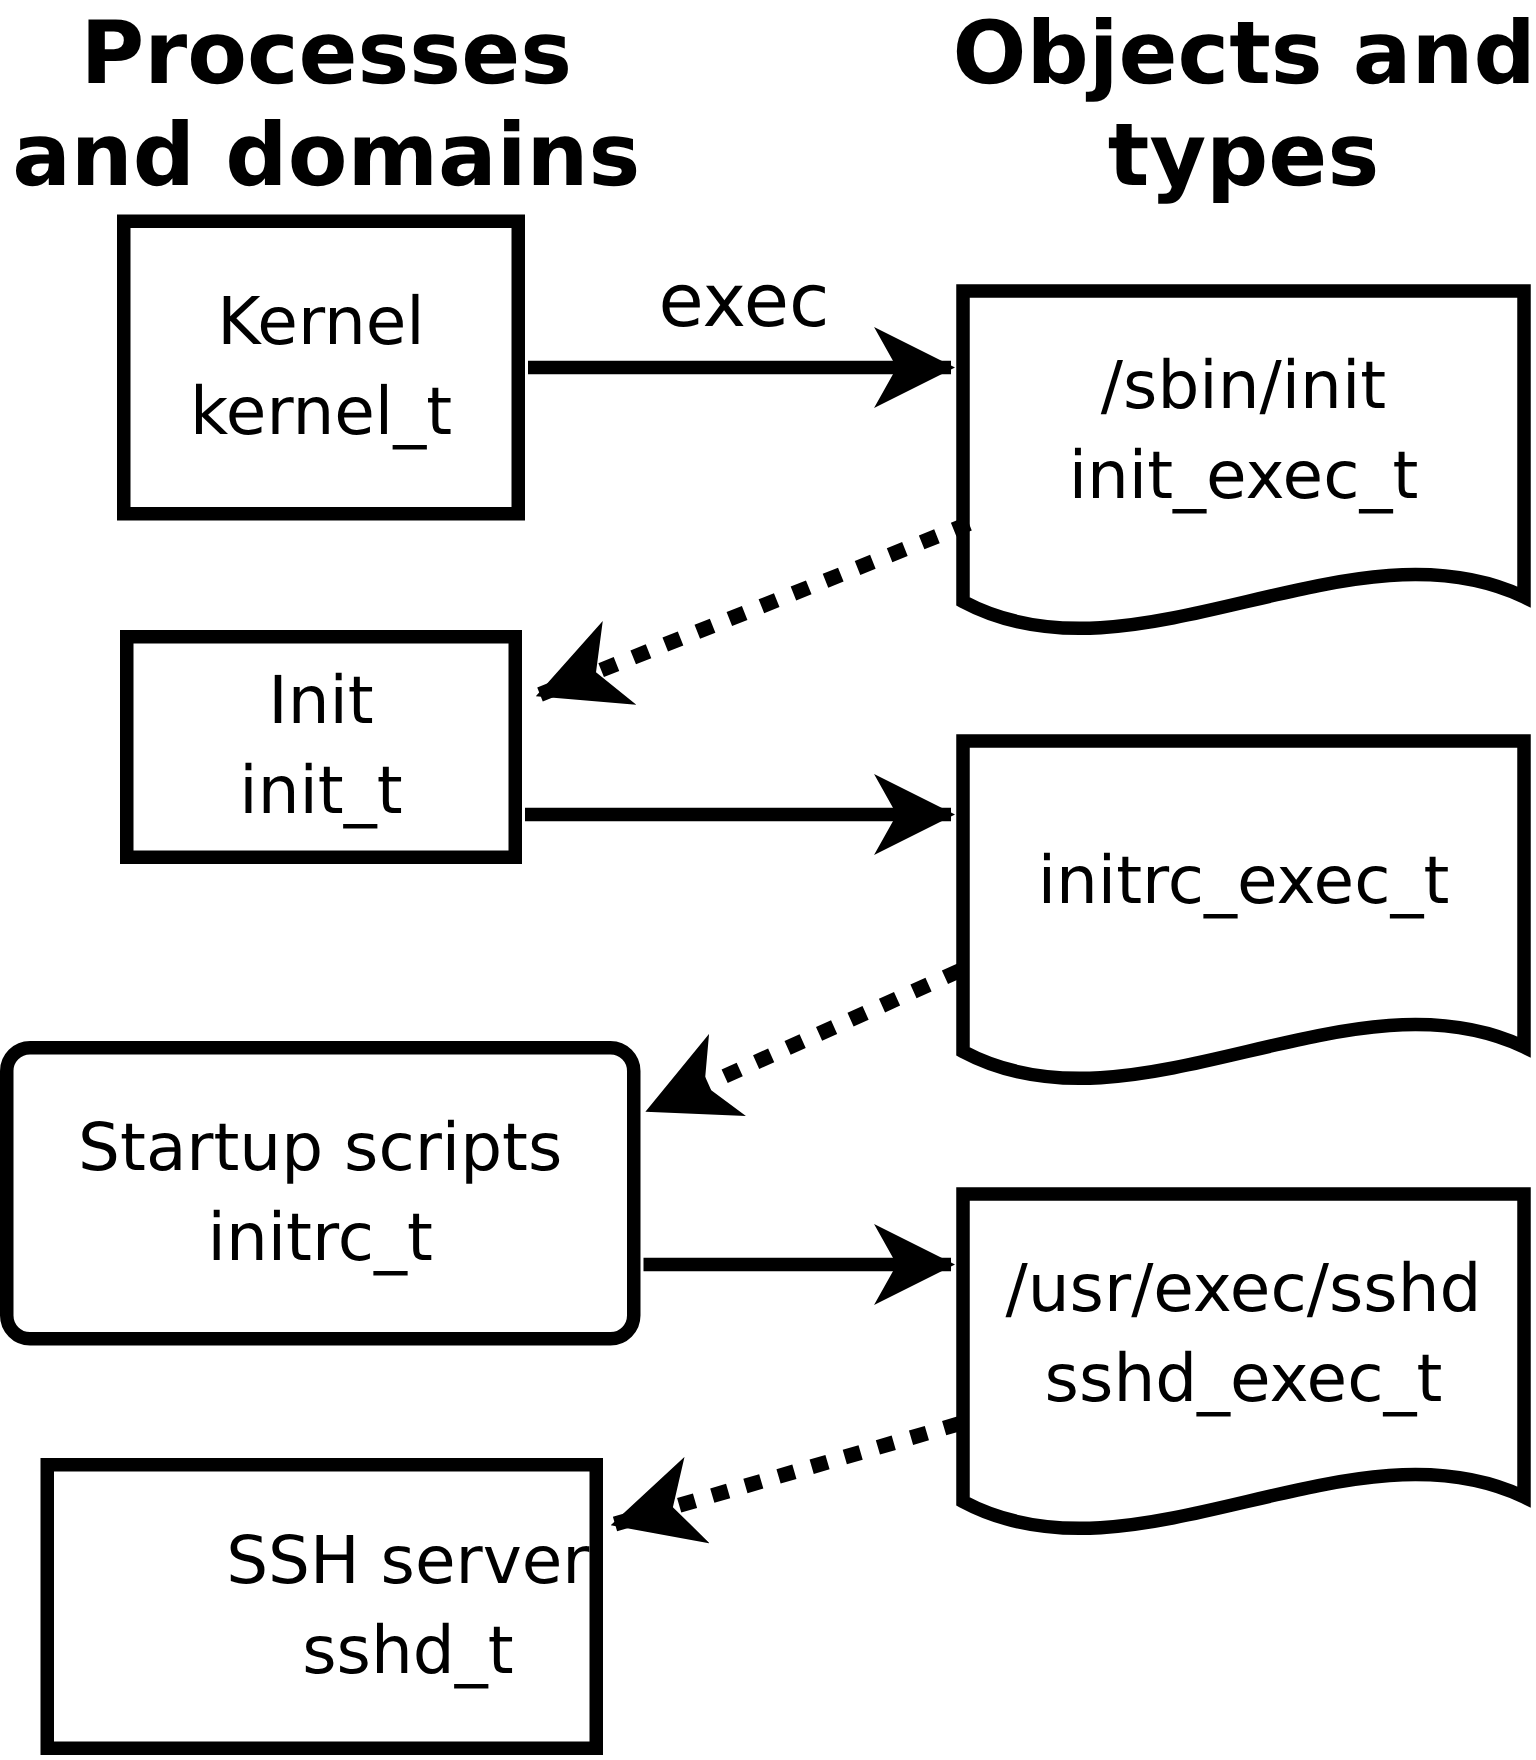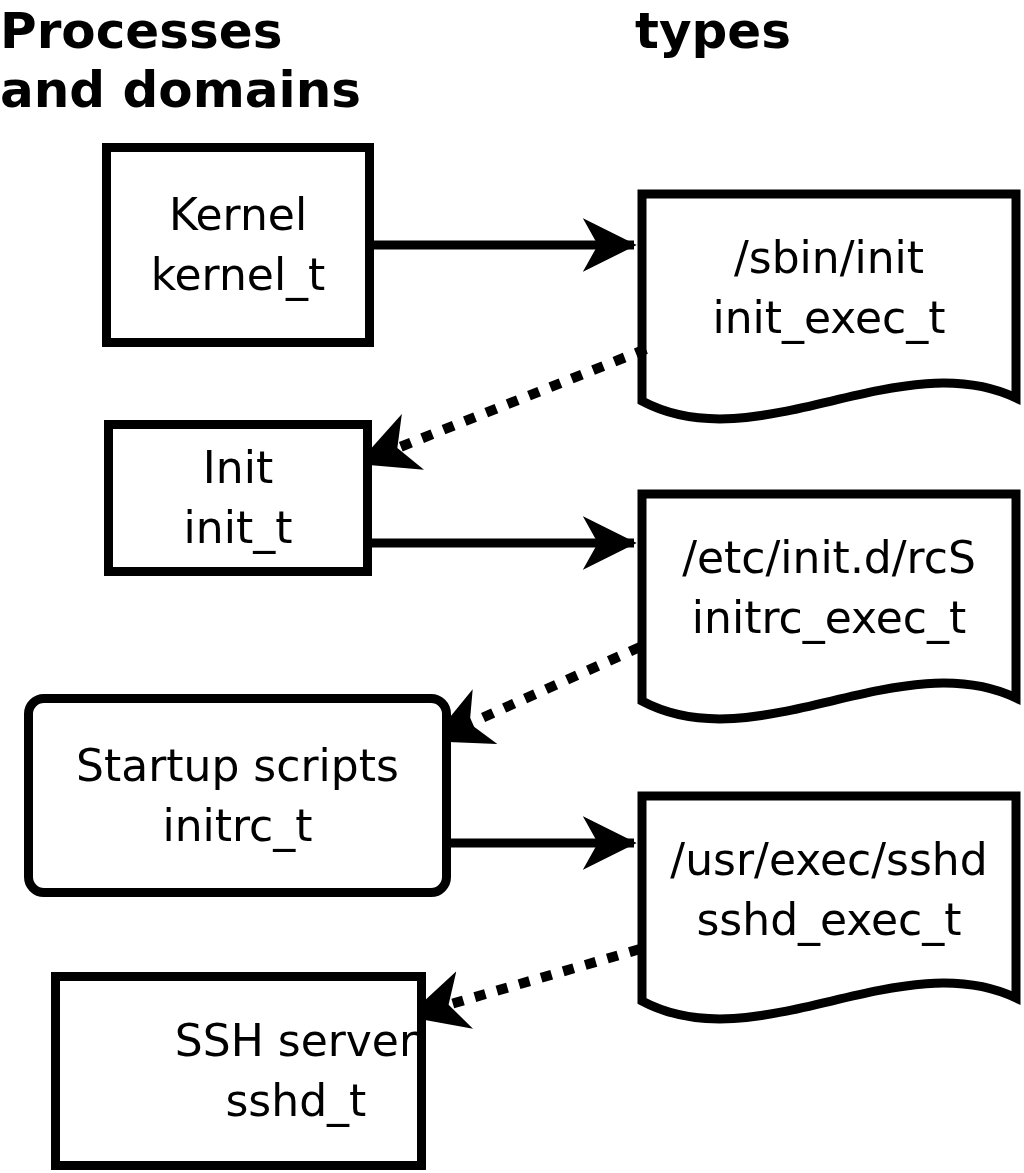--- a/index.html
+++ b/index.html
@@ -18,42 +18,41 @@
   }
   #shapes {
     position: absolute;
     left: 0;
     top: 0;
     width: 1024px;
     height: 1173px;
   }
   .col-heading {
     position: absolute;
-    text-align: left;
+    text-align: center;
     font-weight: bold;
-    font-size: 50px;
+    font-size: 58px;
     line-height: 1.17;
     white-space: nowrap;
   }
   .col-heading span { display: block; }
   #heading-left  { left: 0;   top: 2px; width: 435px; }
   #heading-right { left: 635px; top: 2px; width: 388px; }
 
   .process-box {
     position: absolute;
     box-sizing: border-box;
     border: 9px solid #000000;
     background: #ffffff;
     display: flex;
     align-items: center;
     justify-content: center;
     text-align: center;
     font-size: 44px;
     line-height: 1.36;
-    margin-left: 24px;
   }
   .process-box span { display: block; }
   #box-kernel  { left: 78px;  top: 143px; width: 272px; height: 204px; }
   #box-init    { left: 80px;  top: 420px; width: 268px; height: 156px; }
   #box-initrc  { left: 0px;   top: 694px; width: 427px; height: 203px; border-radius: 20px; }
   #box-sshd    { left: 27px;  top: 972px; width: 375px; height: 198px; justify-content: flex-end; }
 
   .doc-label {
     position: absolute;
     left: 640px;
@@ -104,20 +103,21 @@
     <line x1="646" y1="349" x2="360" y2="463" stroke="#000000" stroke-width="10" stroke-dasharray="11 12" marker-end="url(#arrowhead)"></line>
     <line x1="640" y1="647" x2="433" y2="740" stroke="#000000" stroke-width="10" stroke-dasharray="11 12" marker-end="url(#arrowhead)"></line>
     <line x1="640" y1="949" x2="410" y2="1016" stroke="#000000" stroke-width="10" stroke-dasharray="11 12" marker-end="url(#arrowhead)"></line>
   </svg>
 
   <div id="heading-left" class="col-heading">
     <span>Processes</span>
     <span>and domains</span>
   </div>
   <div id="heading-right" class="col-heading">
+    <span>Objects and</span>
     <span>types</span>
   </div>
 
   <div id="box-kernel" class="process-box">
     <div>
       <span>Kernel</span>
       <span>kernel_t</span>
     </div>
   </div>
   <div id="box-init" class="process-box">
@@ -137,22 +137,22 @@
       <span>SSH server</span>
       <span>sshd_t</span>
     </div>
   </div>
 
   <div id="doc-label-1" class="doc-label">
     <span>/sbin/init</span>
     <span>init_exec_t</span>
   </div>
   <div id="doc-label-2" class="doc-label">
-    <span>/etc/init.d/rcS</span>
     <span>initrc_exec_t</span>
   </div>
   <div id="doc-label-3" class="doc-label">
     <span>/usr/exec/sshd</span>
     <span>sshd_exec_t</span>
   </div>
 
+  <div id="exec-label">exec</div>
 
 </div>
 
 </body></html>

